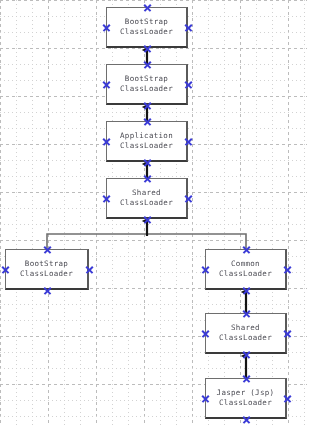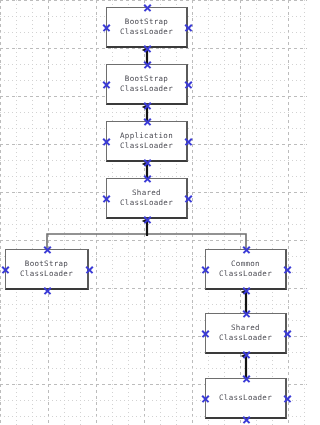--- a/index.html
+++ b/index.html
@@ -213,20 +213,21 @@
       </div>
       <div class="node" style="left: 205px; top: 249px; width: 82px; height: 41px;">
         <span class="l1">Common</span>
         <span class="l2">ClassLoader</span>
       </div>
       <div class="node" style="left: 205px; top: 313px; width: 82px; height: 41px;">
         <span class="l1">Shared</span>
         <span class="l2">ClassLoader</span>
       </div>
       <div class="node" style="left: 205px; top: 378px; width: 82px; height: 41px;">
+        <span class="l1">Jasper (Jsp)</span>
         <span class="l2">ClassLoader</span>
       </div>
     </div>
 
   <div id="handles">
       <div class="handle" style="left: 147px; top: 7px;"></div>
       <div class="handle" style="left: 147px; top: 48px;"></div>
       <div class="handle" style="left: 106px; top: 27.5px;"></div>
       <div class="handle" style="left: 188px; top: 27.5px;"></div>
       <div class="handle" style="left: 147px; top: 64px;"></div>

